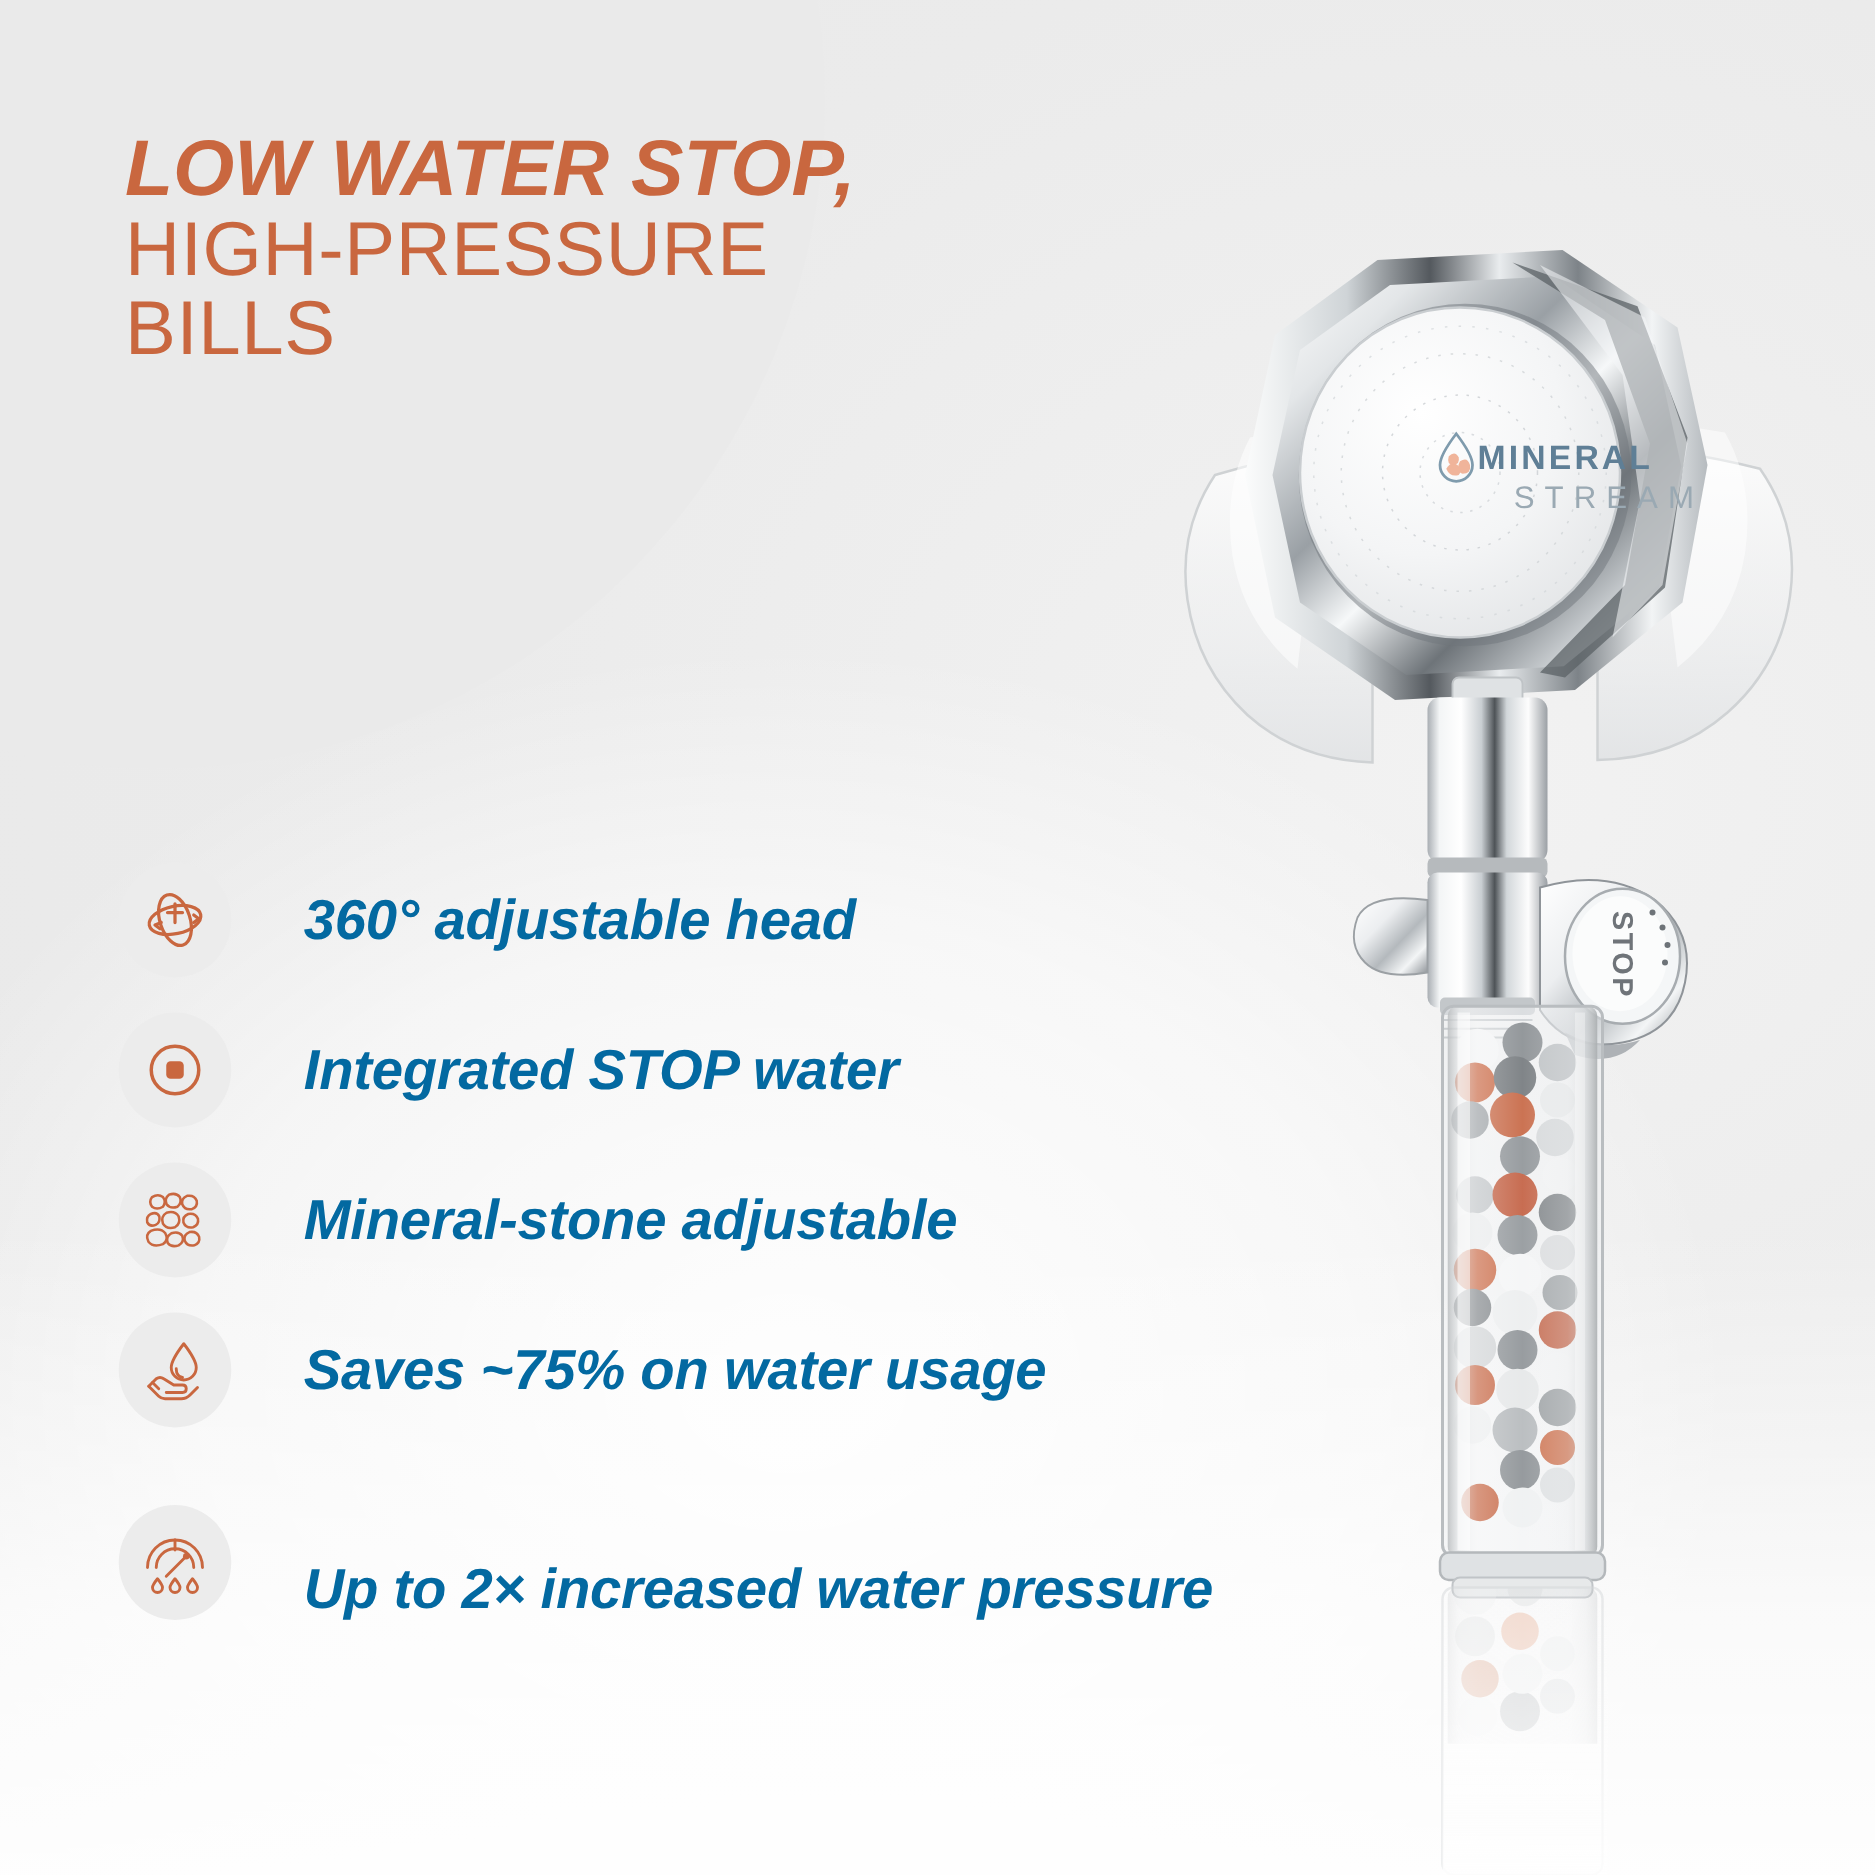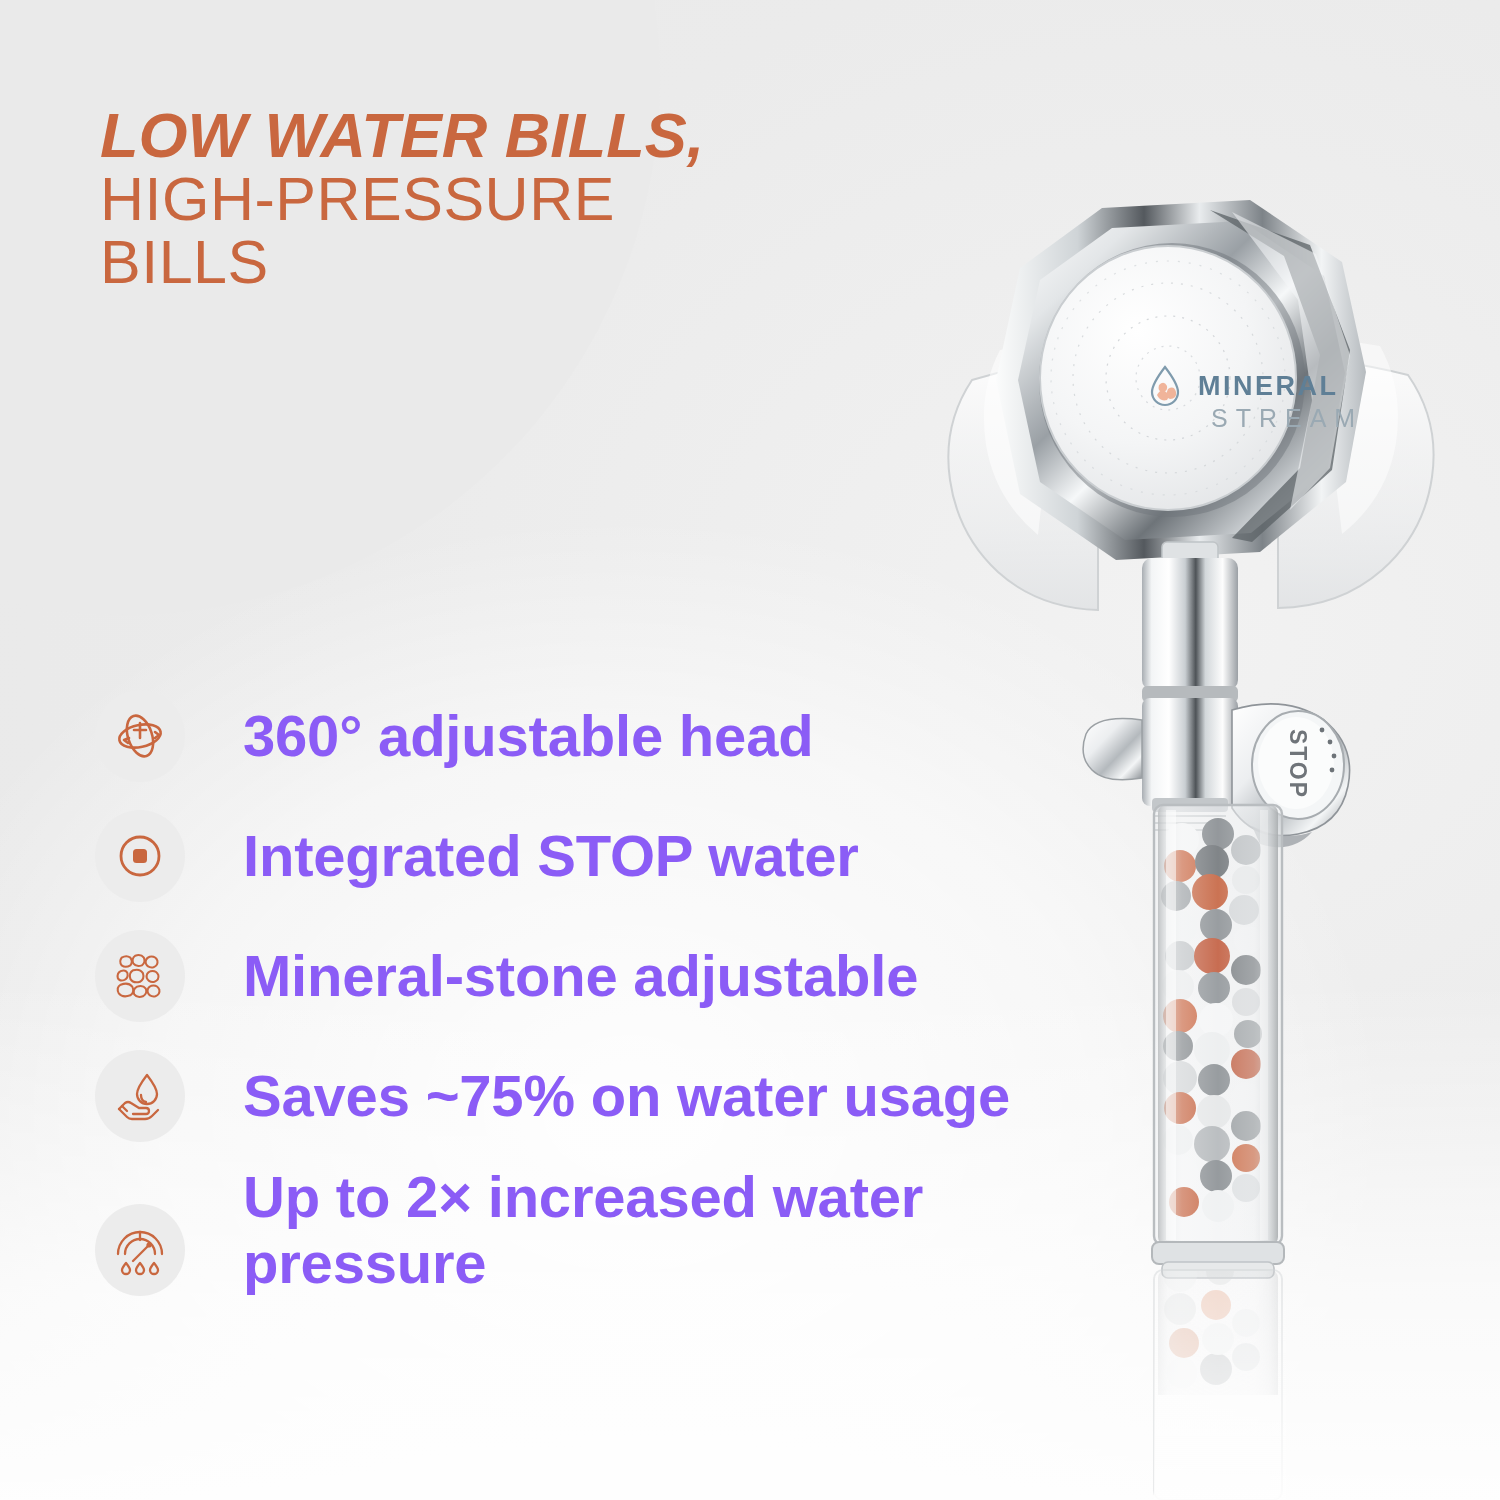--- a/index.html
+++ b/index.html
@@ -66,61 +66,62 @@
   .feat-icon {
     flex:0 0 auto;
     width:90px; height:92px;
     border-radius:50%;
     background:#ececec;
     display:flex; align-items:center; justify-content:center;
     margin-right:58px;
   }
   .feat-icon svg { display:block; }
   .feat-text {
-    font-size:58px;
+    font-size:45px;
     font-weight:600;
-    color:#8b5cf6;
+    color:#0369a1;
     line-height:1.14;
     letter-spacing:-0.2px;
+    font-style:italic;
   }
 
   
   #product {
     position:absolute;
     left:880px; top:150px;
     width:620px; height:1350px;
   }
   #product svg { display:block; }
   #logo-overlay {
     position:absolute;
     left:1148px; top:345px;
     width:200px;
     pointer-events:none;
   }
-  #logo-row { display:flex; align-items:center; gap:16px;margin-top:20px; }
+  #logo-row { display:flex; align-items:center; gap:0; }
   #logo-word-main {
     font-size:27px; font-weight:700; letter-spacing:2.5px;
     color:#5f7f96;
   }
   #logo-word-sub {
     font-size:25px; font-weight:400; letter-spacing:8px;
     color:#9aa9b3;
     margin-left:63px; margin-top:-3px;
   }
 </style>
 </head>
 <body>
 
 <div id="bg-base"></div>
 <div id="bg-corner-circle"></div>
 <div id="bg-white-wash"></div>
 <div id="bg-bottom-white"></div>
 
 <div id="headline">
-  <span class="ln ln1">LOW WATER BILLS,</span>
+  <span class="ln ln1">LOW WATER STOP,</span>
   <span class="ln ln2">HIGH-PRESSURE</span>
   <span class="ln ln3">BILLS</span>
 </div>
 
 <div id="features">
 
   <div class="feature">
     <span class="feat-icon">
       <svg width="60" height="60" viewBox="0 0 60 60" fill="none" stroke="#c9673f" stroke-width="2.6" stroke-linecap="round" stroke-linejoin="round">
         <ellipse cx="30" cy="30" rx="12" ry="21" transform="rotate(-18 30 30)"></ellipse>

